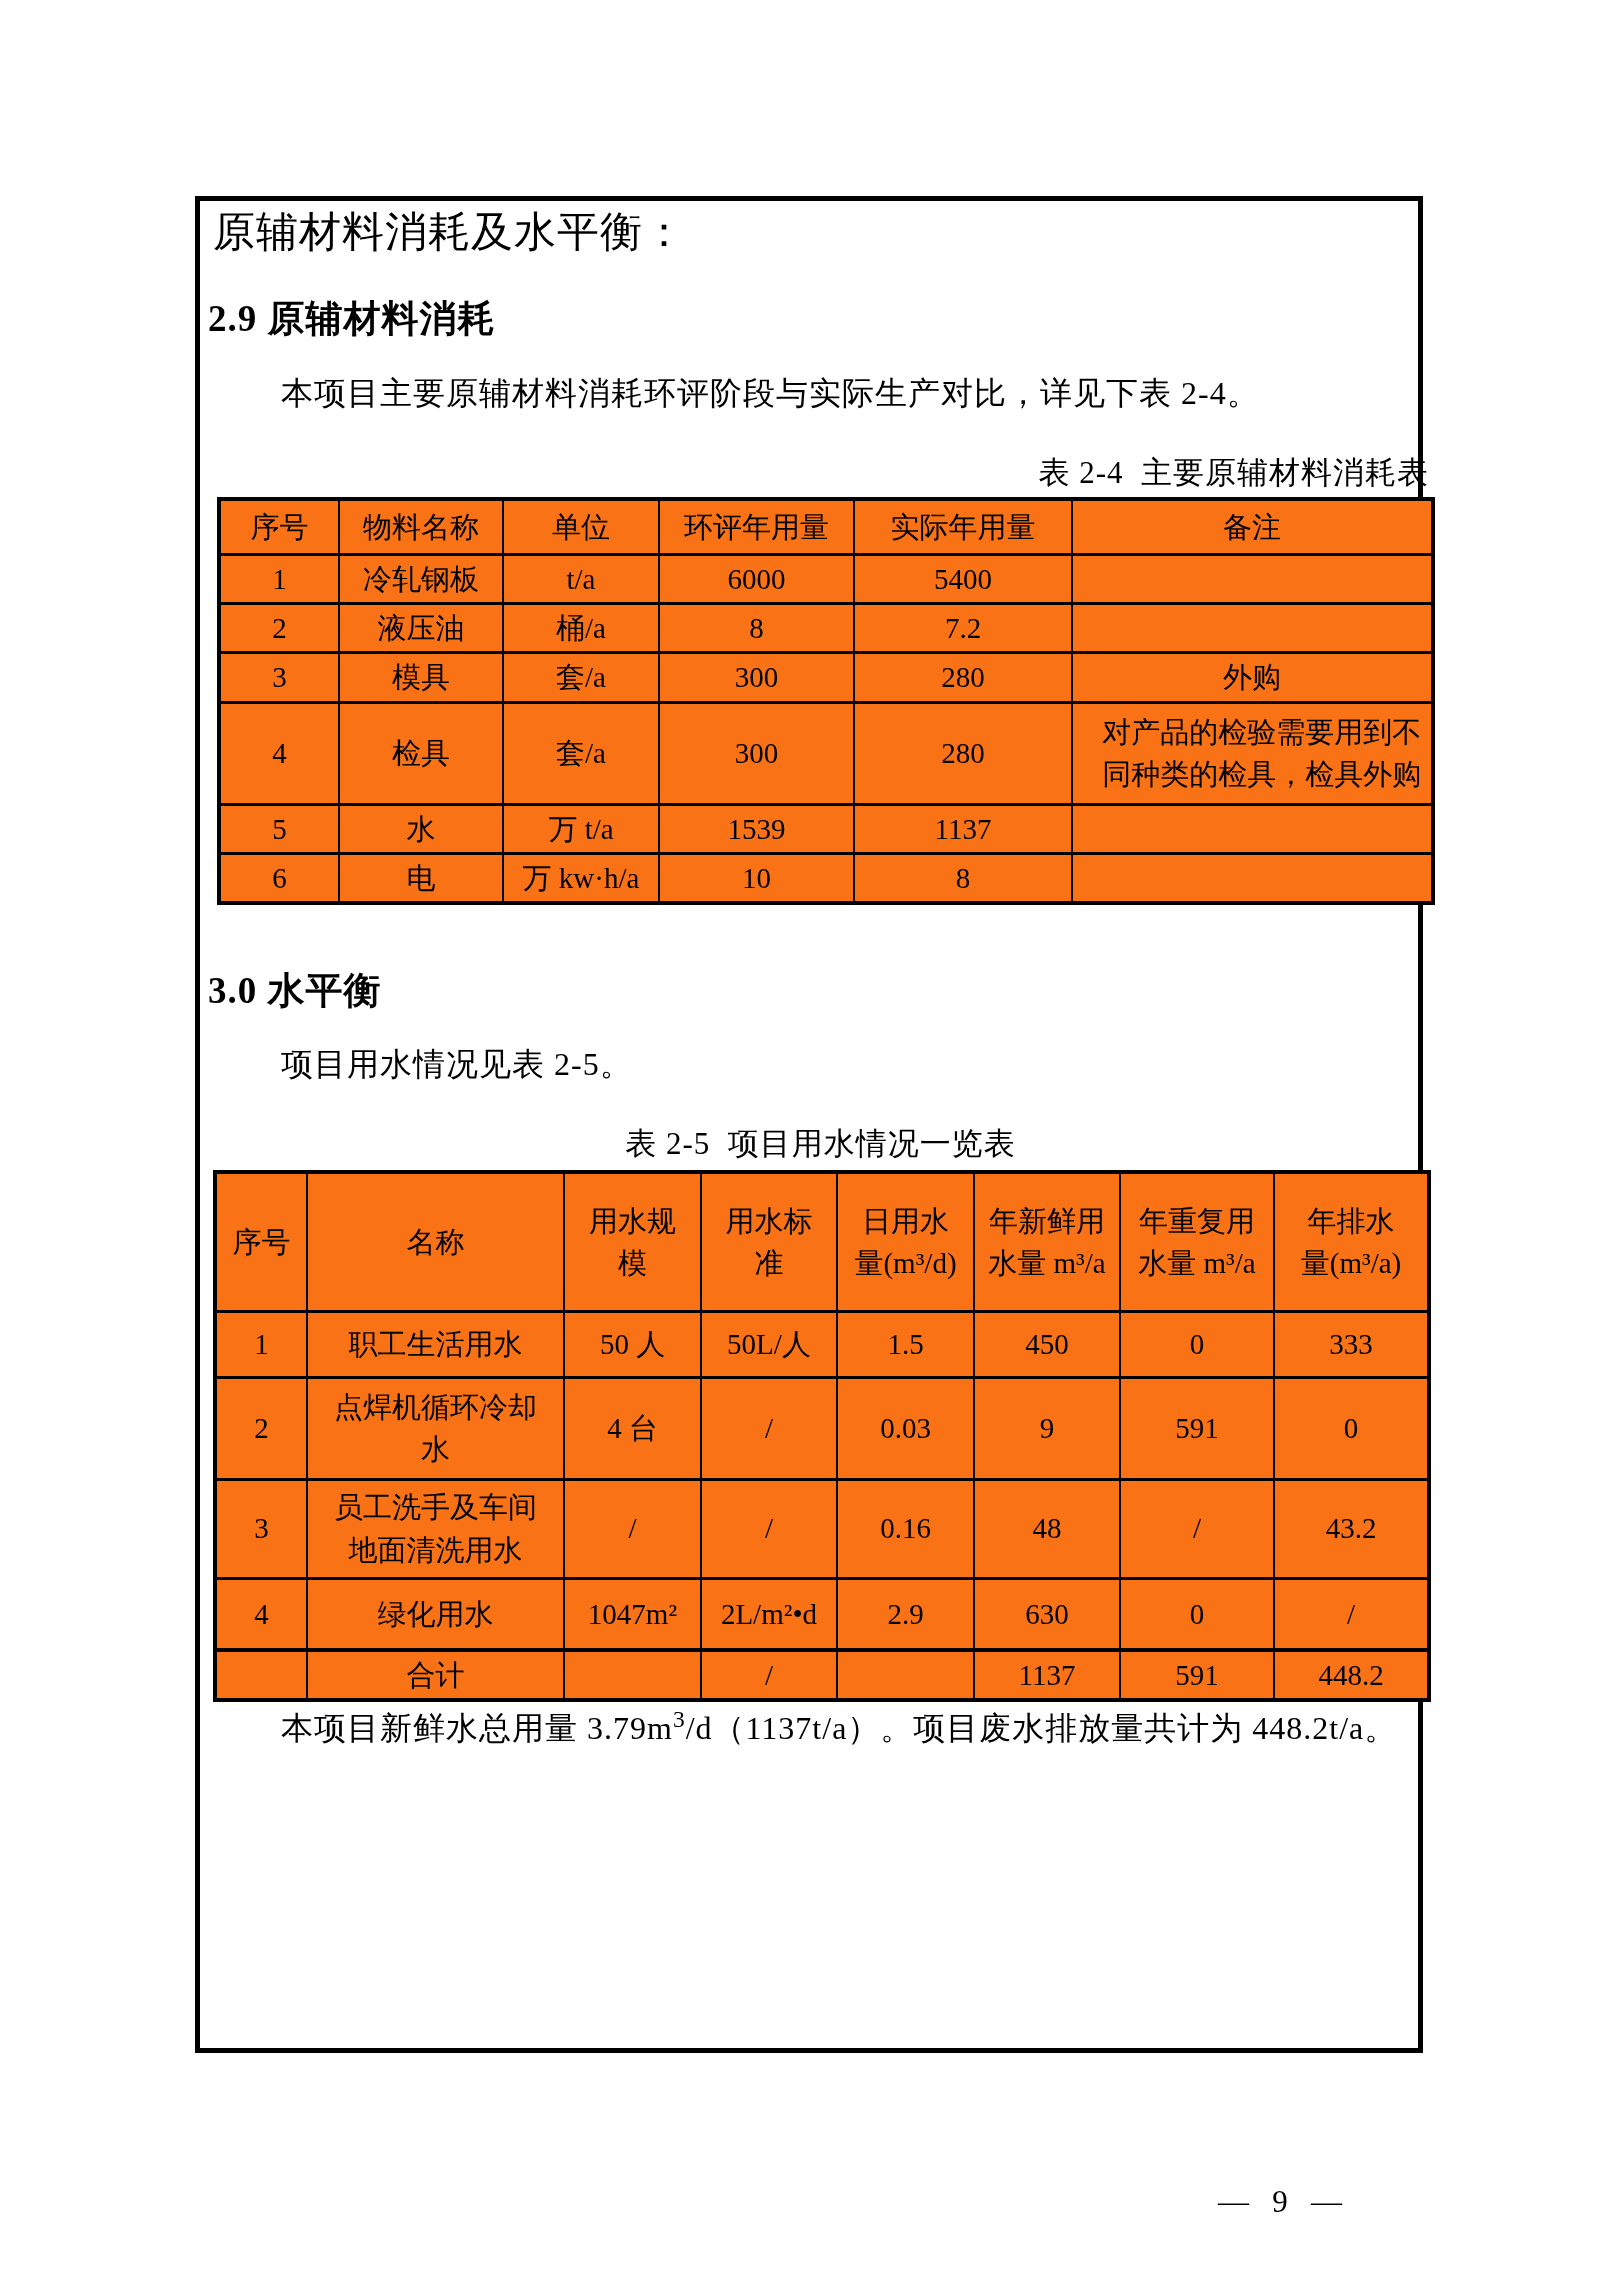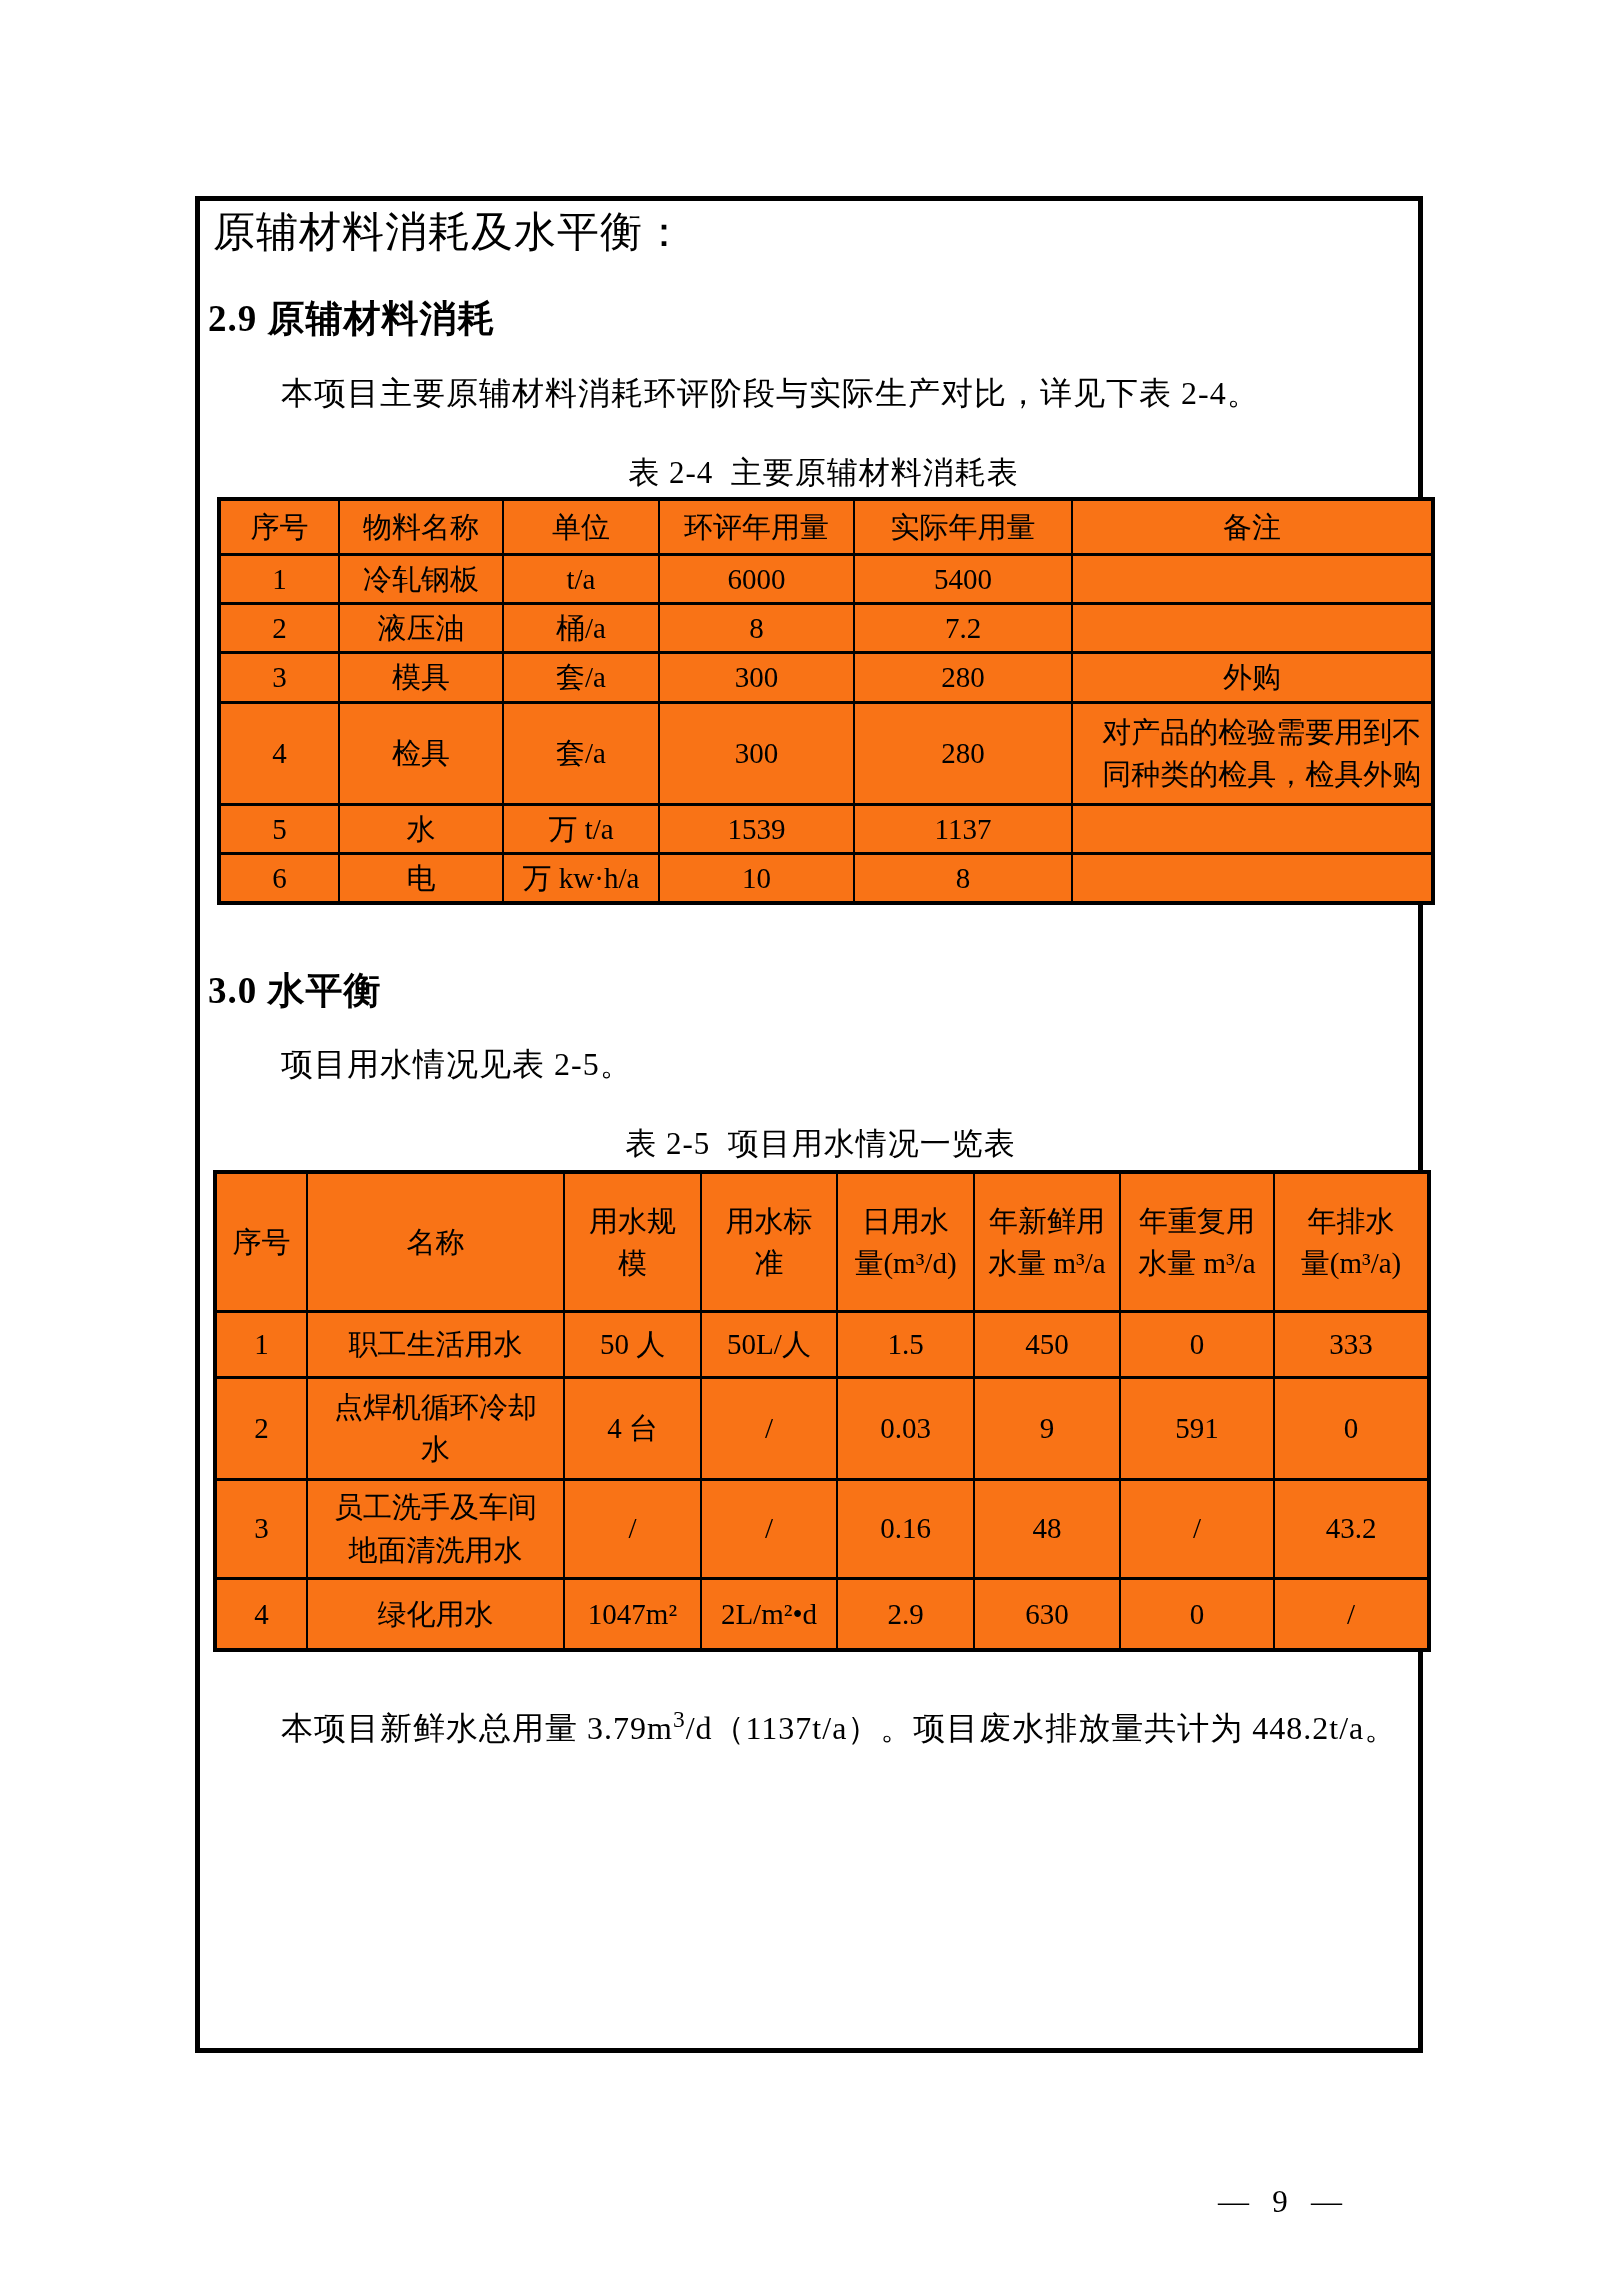--- a/index.html
+++ b/index.html
@@ -51,21 +51,21 @@
   }
   .p-2-9 { top: 372px; }
   .p-3-0 { top: 1043px; }
   .table-caption {
     position: absolute;
     text-align: center;
     font-size: 31px;
     letter-spacing: 1px;
     white-space: pre;
   }
-  .cap-2-4 { left: 218px; top: 452px; width: 1211px; }
+  .cap-2-4 { left: 218px; top: 452px; width: 1211px; text-align: right; }
   .cap-2-5 { left: 214px; top: 1123px; width: 1213px; }
 
   table.doc-table {
     position: absolute;
     border-collapse: collapse;
     table-layout: fixed;
     border: 4.9px solid #000000;
     background: #f97316;
   }
   table.doc-table th,
@@ -280,19 +280,29 @@
       <tr>
         <td>4</td>
         <td>绿化用水</td>
         <td>1047m²</td>
         <td>2L/m²•d</td>
         <td>2.9</td>
         <td>630</td>
         <td>0</td>
         <td>/</td>
       </tr>
+      <tr>
+        <td></td>
+        <td>合计</td>
+        <td></td>
+        <td>/</td>
+        <td></td>
+        <td>1137</td>
+        <td>591</td>
+        <td>448.2</td>
+      </tr>
     </tbody>
   </table>
 
 <div class="footer-note"><span>本项目新鲜水总用量 3.79m</span><sup>3</sup><span>/d（1137t/a）。项目废水排放量共计为 448.2t/a。</span></div>
 
 <div class="page-number">—   9   —</div>
 
 
 </body></html>

